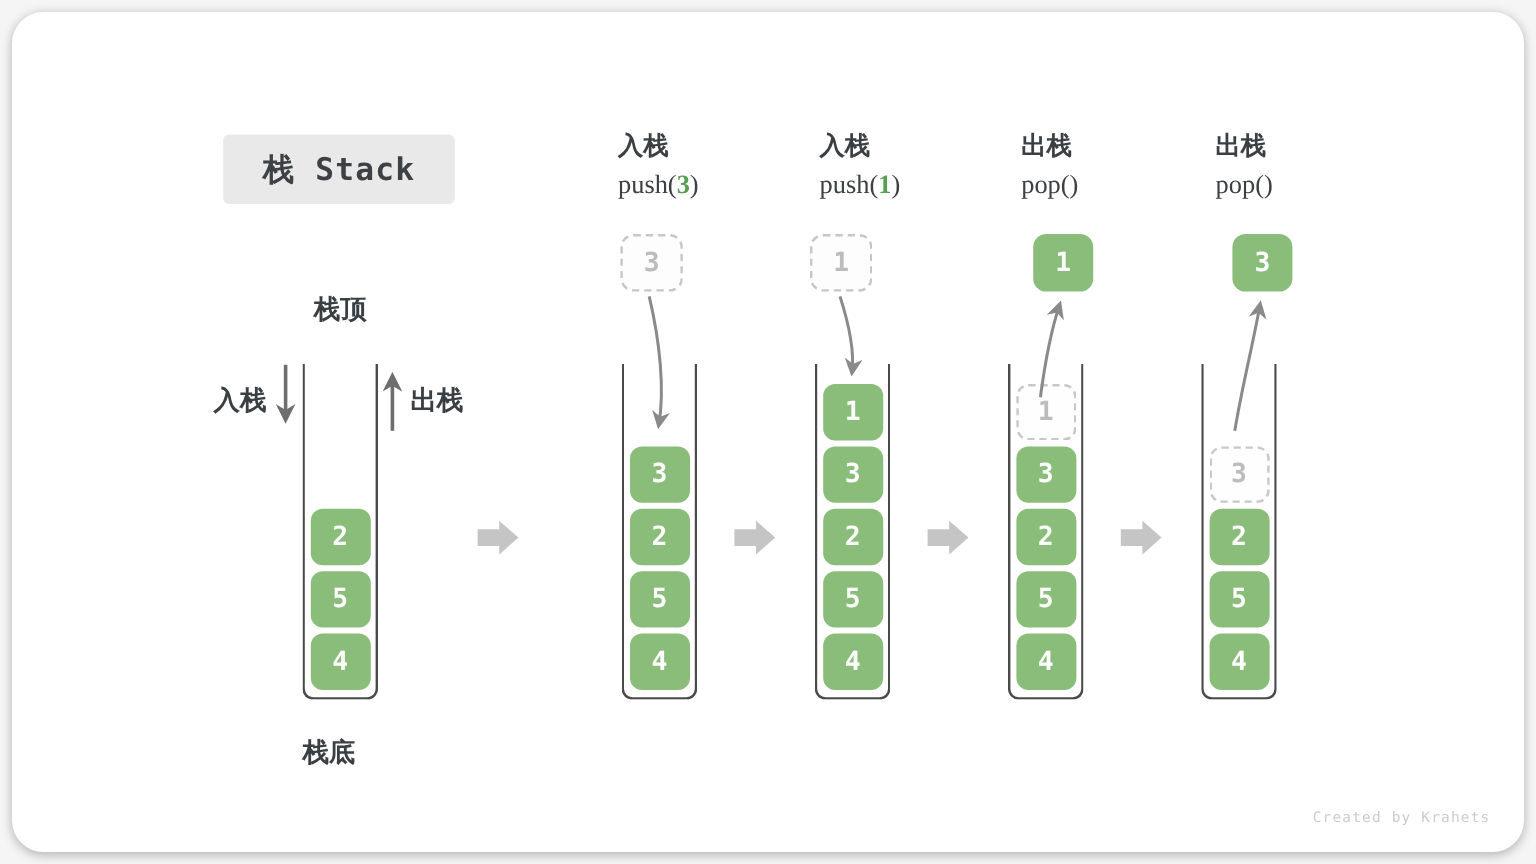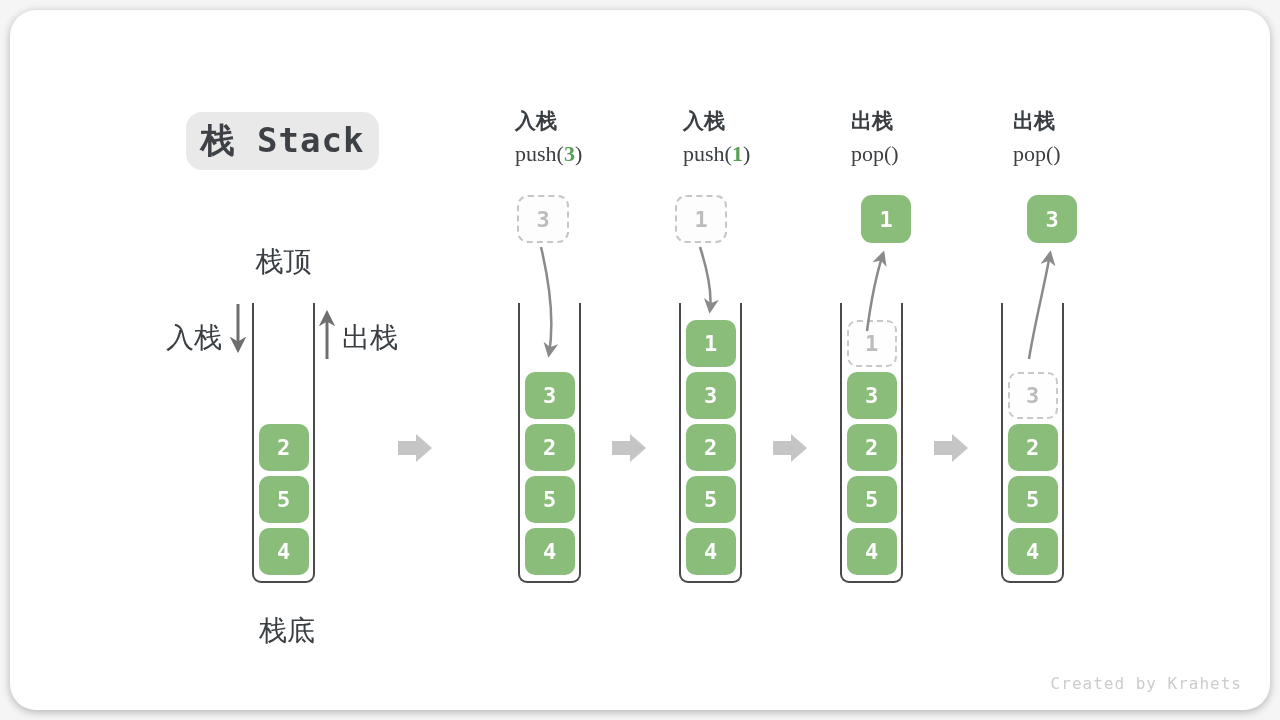--- a/index.html
+++ b/index.html
@@ -2,27 +2,27 @@
 <html><head>
 <meta charset="utf-8">
 <style>
   * { margin:0; padding:0; box-sizing:border-box; }
   html,body { width:1280px; height:720px; background:#f5f5f5; font-family:"Liberation Sans", sans-serif; }
   .canvas { position:relative; width:1280px; height:720px; overflow:hidden; }
   .card { position:absolute; left:10px; top:10px; width:1260px; height:700px;
           background:#ffffff; border-radius:26px; box-shadow:0 2px 9px rgba(0,0,0,.28); }
 
   .title-box { position:absolute; left:186px; top:112px; width:193px; height:58px;
-               background:#e9e9e9; border-radius:16px; display:flex; align-items:center; justify-content:center;
-               font-family:"DejaVu Sans Mono", monospace; font-weight:700; font-size:34px; color:#3d4145;
+               background:#e9e9e9; border-radius:5px; display:flex; align-items:center; justify-content:center;
+               font-family:"DejaVu Sans Mono", monospace; font-weight:700; font-size:26px; color:#3d4145;
                letter-spacing:1px; z-index:2; }
 
-  .cjk-label { position:absolute; font-size:28px; font-weight:400; color:#3a3f44; z-index:2; }
+  .cjk-label { position:absolute; font-size:22px; font-weight:700; color:#3a3f44; z-index:2; }
   .top-label    { left:252px; top:243px; width:63px; text-align:center; }
-  .bottom-label { left:252px; top:612px; width:63px; text-align:right; }
+  .bottom-label { left:252px; top:612px; width:63px; text-align:left; }
   .push-side    { left:152px; top:319px; width:70px; text-align:right; }
   .pop-side     { left:342px; top:319px; width:70px; text-align:left; }
 
   .step-label { position:absolute; top:107px; font-size:21px; font-weight:700; color:#3a3f44; z-index:2; }
   .step-code  { position:absolute; top:141px; font-family:Liberation Serif, serif;
                 font-size:22px; color:#3c4043; z-index:2; white-space:pre; }
   .step-code .arg { color:#57a052; font-weight:700; }
   .lx0 { left:515px; } .lx1 { left:683px; } .lx2 { left:851px; } .lx3 { left:1013px; }
 
   .floatbox { position:absolute; top:195px; width:52px; height:48px; border-radius:11px; z-index:2;
@@ -40,21 +40,21 @@
   .cell { position:absolute; left:50%; transform:translateX(-50%); width:50px; height:47px;
           border-radius:10px; background:#8abc7a; color:#ffffff;
           display:flex; align-items:center; justify-content:center;
           font-family:"DejaVu Sans Mono", monospace; font-size:22px; font-weight:700; }
   .cell.ghost { background:#fefefe; border:2px dashed #c8c8c8; color:#bcbcbc; }
   .r0 { top:17px; } .r1 { top:69px; } .r2 { top:121px; } .r3 { top:173px; } .r4 { top:225px; }
 
   .arrow-layer { position:absolute; left:0; top:0; width:1280px; height:720px; z-index:3; pointer-events:none; }
 
   .watermark { position:absolute; right:38px; top:674px; font-family:"DejaVu Sans Mono", monospace;
-               font-size:16px; color:#cccccc; z-index:2; letter-spacing:1px; }
+               font-size:12px; color:#cccccc; z-index:2; letter-spacing:1px; }
 </style>
 </head>
 <body>
 
 <div class="canvas">
   <div class="card"></div>
 
   <div class="title-box">
     <span>栈 Stack</span>
   </div>

